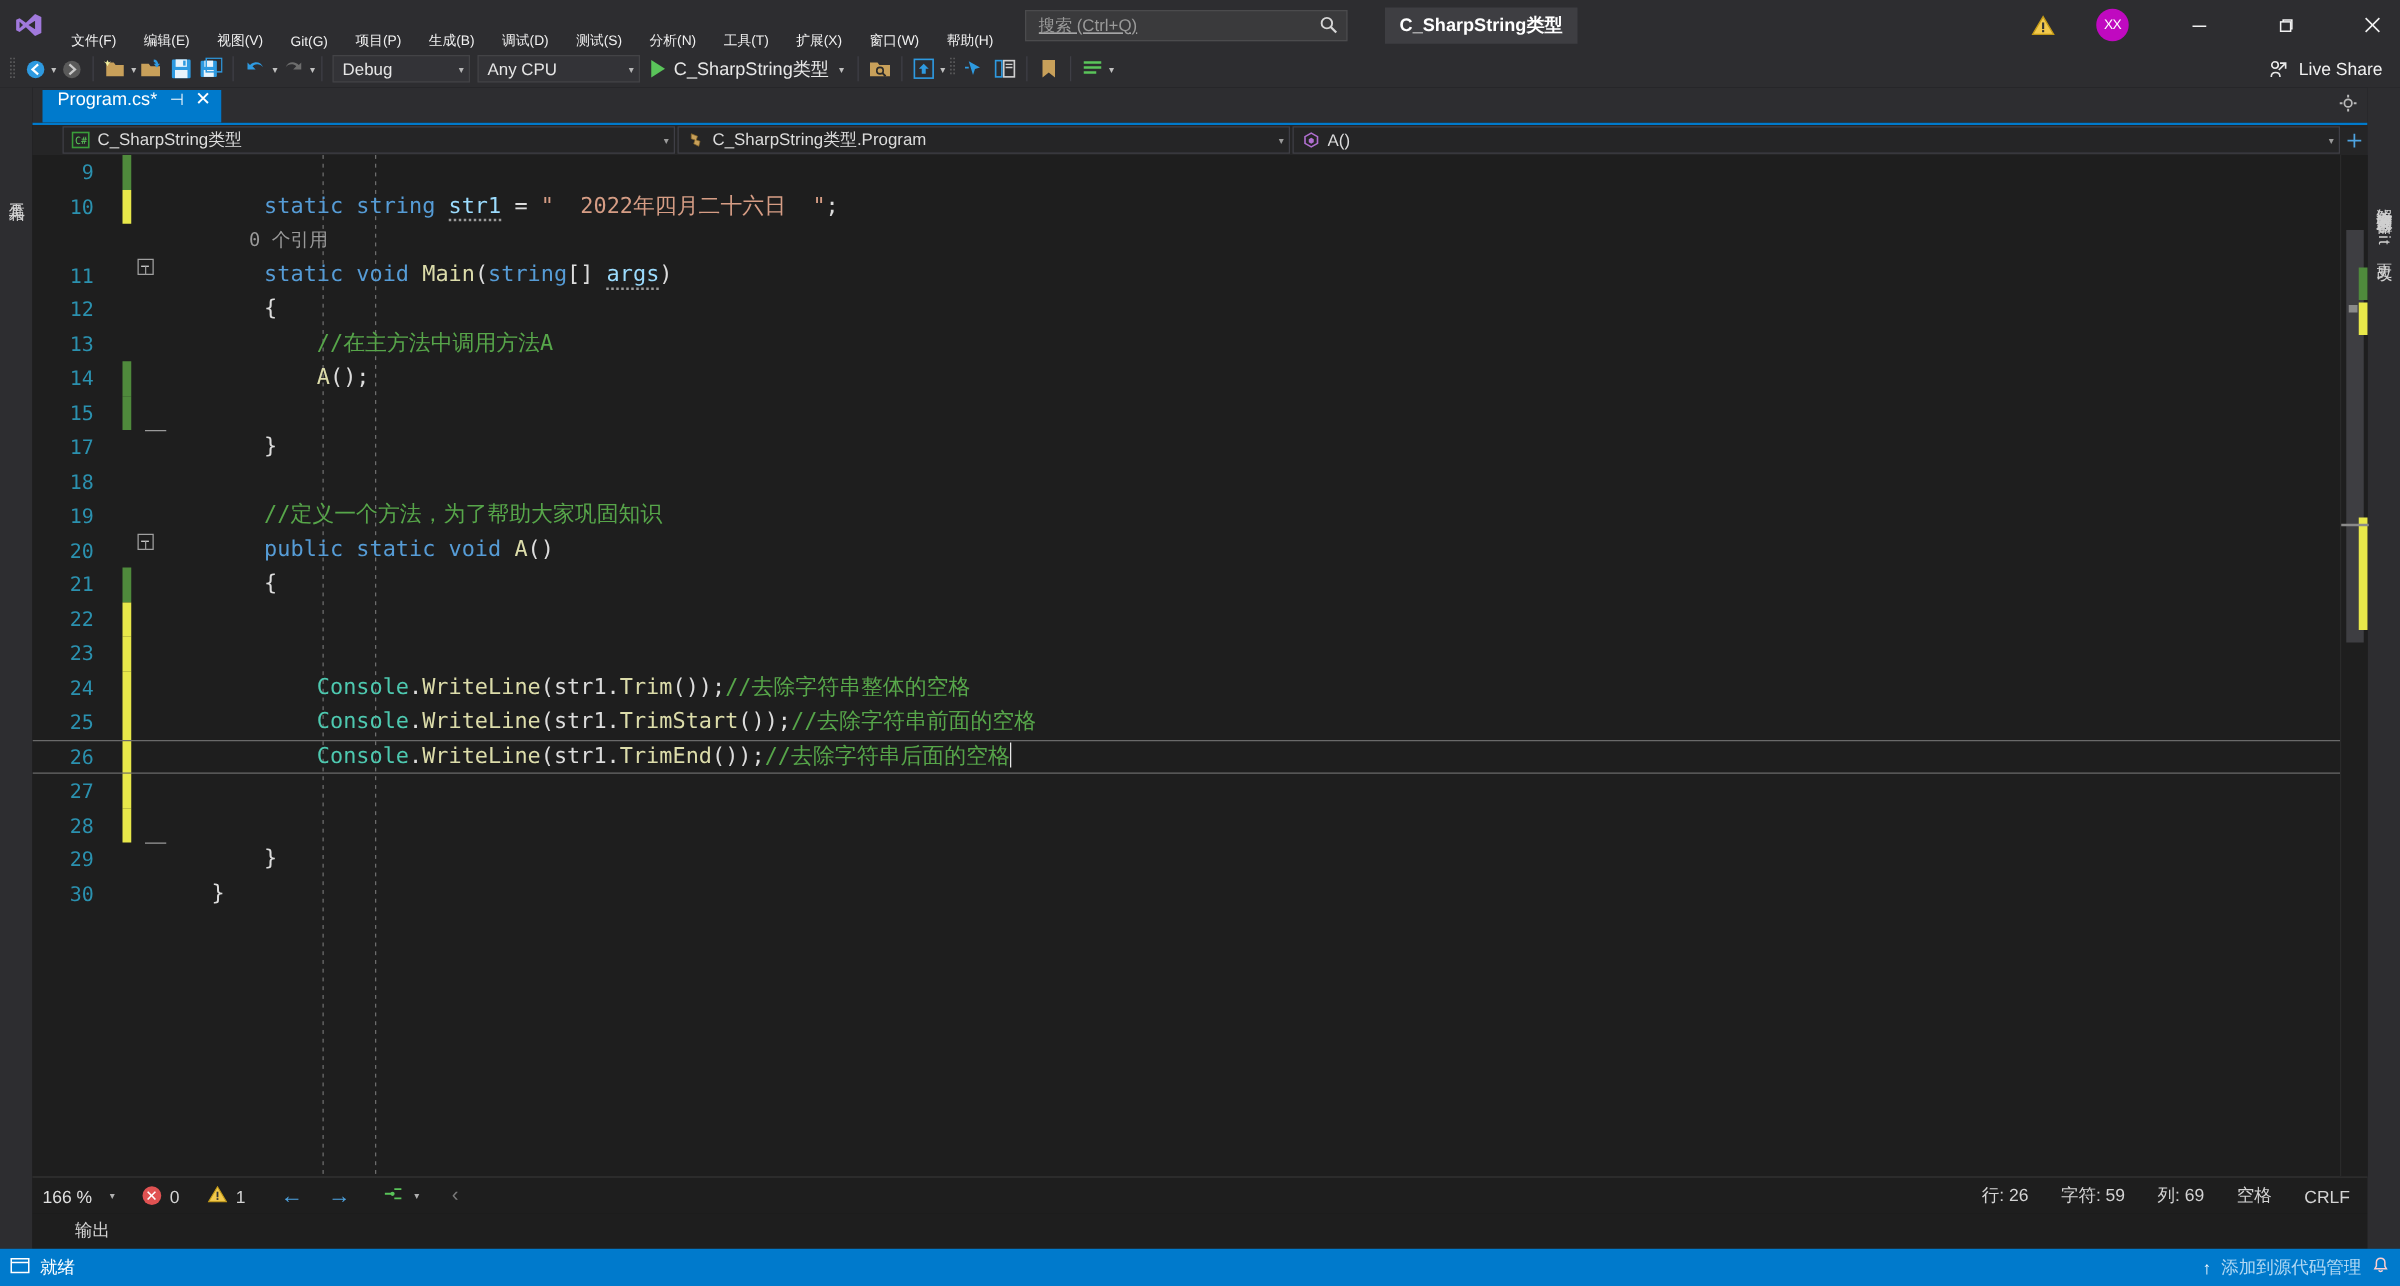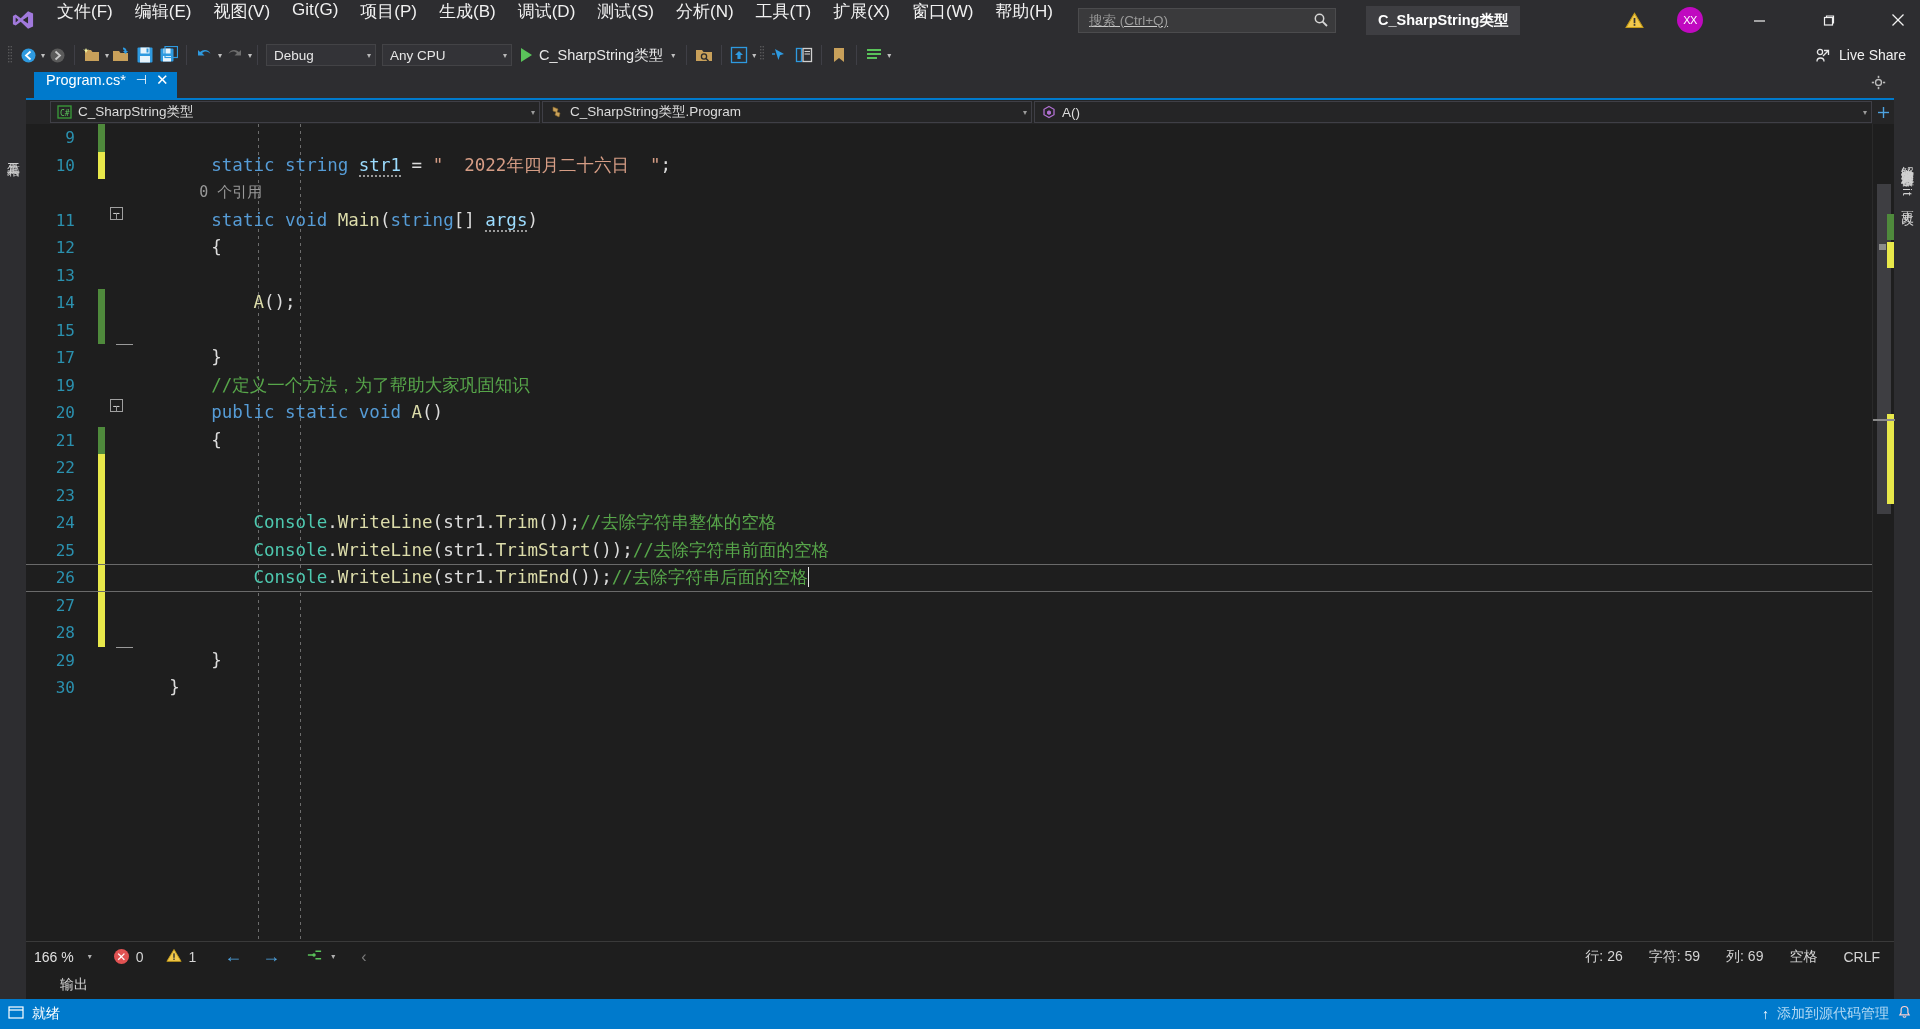--- a/index.html
+++ b/index.html
@@ -14,22 +14,22 @@
 
   
   .titlebar {
     height: 40px; background: #2d2d30; display: flex; align-items: center;
     flex: 0 0 40px; position: relative;
   }
   .vs-logo { width: 46px; height: 40px; display: flex; align-items: center; justify-content: center; }
   .vs-logo svg { width: 22px; height: 22px; }
   .menu { display: flex; align-items: center; height: 40px; }
   .menu-item {
-    padding: 0 11px; height: 40px; display: flex; align-items: flex-start;
-    font-size: 17px; color: #f1f1f1; white-space: nowrap; cursor: default;
+    padding: 0 11px; height: 40px; display: flex; align-items: flex-end;
+    font-size: 11px; color: #f1f1f1; white-space: nowrap; cursor: default;
   }
   .search-box {
     margin-left: 14px; width: 258px; height: 25px; background: #3a3a3c;
     border: 1px solid #4b4b4d; display: flex; align-items: center;
     padding: 0 6px 0 10px; position: relative;
   }
   .search-box input {
     flex: 1; background: transparent; border: none; outline: none;
     color: #c9c9c9; font-size: 13.5px; font-family: "Liberation Sans", sans-serif; text-decoration: underline;
   }
@@ -518,24 +518,25 @@
       <div class="editor-wrap">
         <div class="code-area" id="code-area">
 
           <div class="guide" style="left:232px"></div>
           <div class="guide" style="left:274px"></div>
         <div class="code-line"><div class="ln">9</div><div class="chgbar chg-green" style="height: 27.5px;"></div><div class="fold"></div><div class="ctext"></div></div>
             <div class="code-line"><div class="ln">10</div><div class="chgbar chg-yellow" style="height: 27.5px;"></div><div class="fold"></div><div class="ctext"><span class="plain">        </span><span class="kw">static</span><span class="plain"> </span><span class="kw">string</span><span class="plain"> </span><span class="var squiggle-dots">str1</span><span class="plain"> </span><span class="punct">=</span><span class="plain"> </span><span class="str">"  2022年四月二十六日  "</span><span class="punct">;</span></div></div>
             <div class="code-line" style="height: 27.5px;"><div class="ln"></div><div class="chgbar" style="height: 27.5px;"></div><div class="fold"></div><div class="ctext codelens">        0 个引用</div></div>
             <div class="code-line"><div class="ln">11</div><div class="chgbar" style="height: 27.5px;"></div><div class="fold"><div class="fold-vline half-bottom"></div><div class="fold-box">−</div></div><div class="ctext"><span class="plain">        </span><span class="kw">static</span><span class="plain"> </span><span class="kw">void</span><span class="plain"> </span><span class="fn">Main</span><span class="punct">(</span><span class="kw">string</span><span class="punct">[] </span><span class="var squiggle-dots">args</span><span class="punct">)</span></div></div>
             <div class="code-line"><div class="ln">12</div><div class="chgbar" style="height: 27.5px;"></div><div class="fold"><div class="fold-vline"></div></div><div class="ctext"><span class="punct">        {</span></div></div>
-            <div class="code-line"><div class="ln">13</div><div class="chgbar" style="height: 27.5px;"></div><div class="fold"><div class="fold-vline"></div></div></div>
+            <div class="code-line"><div class="ln">13</div><div class="chgbar" style="height: 27.5px;"></div><div class="fold"><div class="fold-vline"></div></div><div class="ctext"><span class="plain">            </span><span class="cmt">//在主方法中调用方法A</span></div></div>
             <div class="code-line"><div class="ln">14</div><div class="chgbar chg-green" style="height: 27.5px;"></div><div class="fold"><div class="fold-vline"></div></div><div class="ctext"><span class="plain">            </span><span class="fn">A</span><span class="punct">();</span></div></div>
             <div class="code-line"><div class="ln">15</div><div class="chgbar chg-green" style="height: 27.5px;"></div><div class="fold"><div class="fold-vline"></div></div><div class="ctext"></div></div>
             <div class="code-line"><div class="ln">17</div><div class="chgbar" style="height: 27.5px;"></div><div class="fold"><div class="fold-vline half-top"></div><div class="fold-hline"></div></div><div class="ctext"><span class="punct">        }</span></div></div>
+            <div class="code-line"><div class="ln">18</div><div class="chgbar" style="height: 27.5px;"></div><div class="fold"></div><div class="ctext"></div></div>
             <div class="code-line"><div class="ln">19</div><div class="chgbar" style="height: 27.5px;"></div><div class="fold"></div><div class="ctext"><span class="plain">        </span><span class="cmt">//定义一个方法，为了帮助大家巩固知识</span></div></div>
             <div class="code-line"><div class="ln">20</div><div class="chgbar" style="height: 27.5px;"></div><div class="fold"><div class="fold-vline half-bottom"></div><div class="fold-box">−</div></div><div class="ctext"><span class="plain">        </span><span class="kw">public</span><span class="plain"> </span><span class="kw">static</span><span class="plain"> </span><span class="kw">void</span><span class="plain"> </span><span class="fn">A</span><span class="punct">()</span></div></div>
             <div class="code-line"><div class="ln">21</div><div class="chgbar chg-green" style="height: 27.5px;"></div><div class="fold"><div class="fold-vline"></div></div><div class="ctext"><span class="punct">        {</span></div></div>
             <div class="code-line"><div class="ln">22</div><div class="chgbar chg-yellow" style="height: 27.5px;"></div><div class="fold"><div class="fold-vline"></div></div><div class="ctext"></div></div>
             <div class="code-line"><div class="ln">23</div><div class="chgbar chg-yellow" style="height: 27.5px;"></div><div class="fold"><div class="fold-vline"></div></div><div class="ctext"></div></div>
             <div class="code-line"><div class="ln">24</div><div class="chgbar chg-yellow" style="height: 27.5px;"></div><div class="fold"><div class="fold-vline"></div></div><div class="ctext"><span class="plain">            </span><span class="type">Console</span><span class="punct">.</span><span class="fn">WriteLine</span><span class="punct">(</span><span class="plain">str1</span><span class="punct">.</span><span class="fn">Trim</span><span class="punct">());</span><span class="cmt">//去除字符串整体的空格</span></div></div>
             <div class="code-line"><div class="ln">25</div><div class="chgbar chg-yellow" style="height: 27.5px;"></div><div class="fold"><div class="fold-vline"></div></div><div class="ctext"><span class="plain">            </span><span class="type">Console</span><span class="punct">.</span><span class="fn">WriteLine</span><span class="punct">(</span><span class="plain">str1</span><span class="punct">.</span><span class="fn">TrimStart</span><span class="punct">());</span><span class="cmt">//去除字符串前面的空格</span></div></div>
             <div class="code-line" style="outline: none; position: relative;"><div class="ln">26</div><div class="chgbar chg-yellow" style="height: 27.5px;"></div><div class="fold"><div class="fold-vline"></div></div><div class="ctext"><span class="plain">            </span><span class="type">Console</span><span class="punct">.</span><span class="fn">WriteLine</span><span class="punct">(</span><span class="plain">str1</span><span class="punct">.</span><span class="fn">TrimEnd</span><span class="punct">());</span><span class="cmt">//去除字符串后面的空格</span><span class="caret"></span></div><div class="sel-line" style="top: 0px;"></div></div>
             <div class="code-line"><div class="ln">27</div><div class="chgbar chg-yellow" style="height: 27.5px;"></div><div class="fold"><div class="fold-vline"></div></div><div class="ctext"></div></div>
             <div class="code-line"><div class="ln">28</div><div class="chgbar chg-yellow" style="height: 27.5px;"></div><div class="fold"><div class="fold-vline"></div></div><div class="ctext"></div></div>

